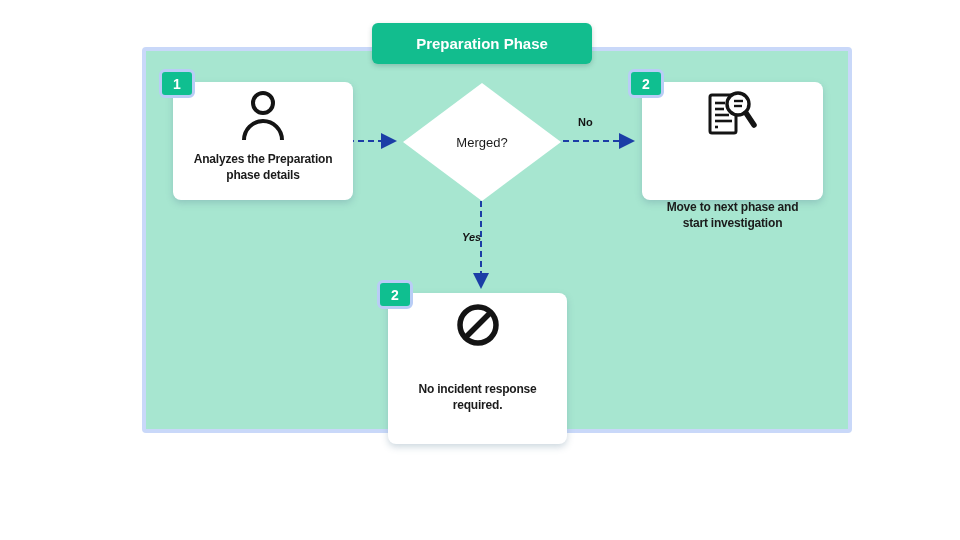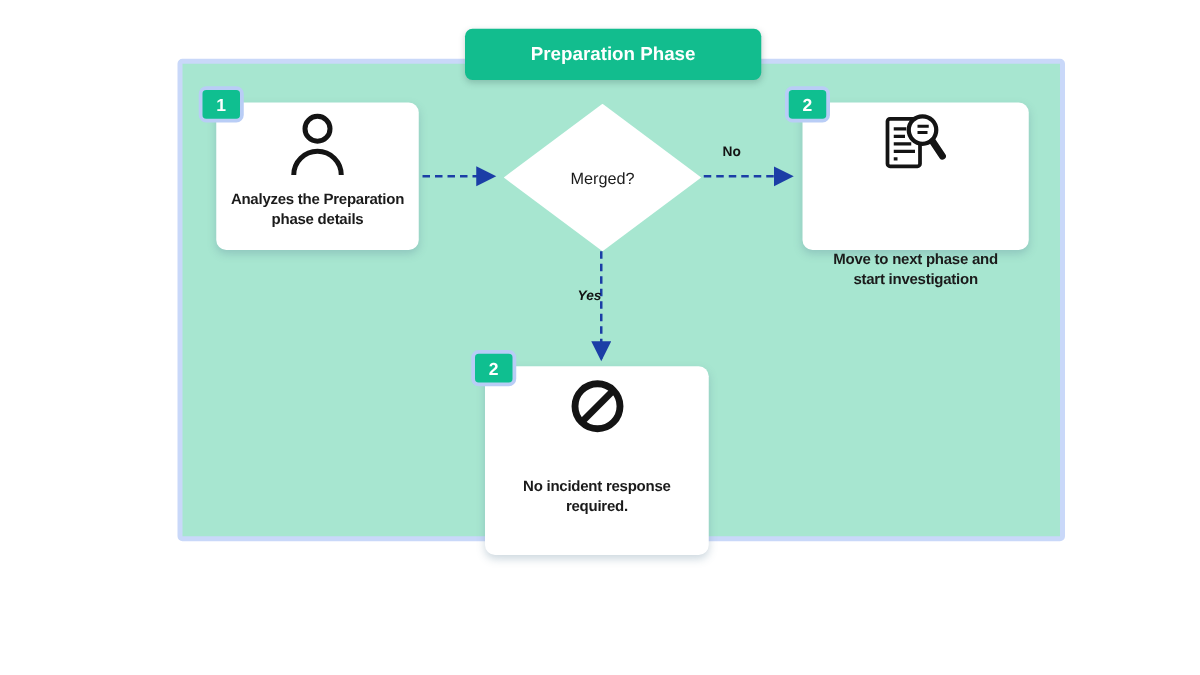--- a/index.html
+++ b/index.html
@@ -8,21 +8,21 @@
     font-family:"Liberation Sans", sans-serif;overflow:hidden;
   }
   
   .panel{
     position:absolute;left:142px;top:47px;width:710px;height:386px;
     background:#a7e6d0;border:4px solid #c9d8f9;border-radius:4px;
     box-sizing:border-box;
   }
   
   .banner{
-    position:absolute;left:372px;top:23px;width:237px;height:41px;
+    position:absolute;left:372px;top:23px;width:220px;height:41px;
     background:#12bd8e;border-radius:6px;z-index:6;
     display:flex;align-items:center;justify-content:center;
     color:#ffffff;font-weight:700;font-size:15px;
     box-shadow:0 2px 5px rgba(40,80,70,.25);
   }
   
   .node-box{
     position:absolute;background:#ffffff;border-radius:8px;z-index:3;
     box-shadow:0 3px 7px rgba(90,125,150,.30);
     display:flex;flex-direction:column;align-items:center;
@@ -74,21 +74,21 @@
   <path d="M563,141 L633,141" stroke="#1b3ea6" stroke-width="2" stroke-dasharray="6 4" fill="none" marker-end="url(#ah)"></path>
   <path d="M481,201 L481,287" stroke="#1b3ea6" stroke-width="2" stroke-dasharray="6 4" fill="none" marker-end="url(#ah)"></path>
 </svg>
 
 <div class="edge-label no">No</div>
 <div class="edge-label yes">Yes</div>
 
 <div class="badge" style="left:159px;top:69px;">
   <span>1</span>
 </div>
-<div class="node-box" style="left:173px;top:82px;width:162px;height:118px;align-items:center;">
+<div class="node-box" style="left:173px;top:82px;width:180px;height:118px;align-items:center;">
   <span class="icon-wrap">
     <svg width="48" height="52" viewBox="0 0 48 52">
       <path d="M5,50 a19,19 0 0 1 38,0" fill="none" stroke="#141414" stroke-width="4"></path>
       <circle cx="24" cy="13" r="10" fill="#ffffff" stroke="#141414" stroke-width="4"></circle>
     </svg>
   </span>
   <div class="node-label">Analyzes the Preparation
 phase details</div>
 </div>
 

